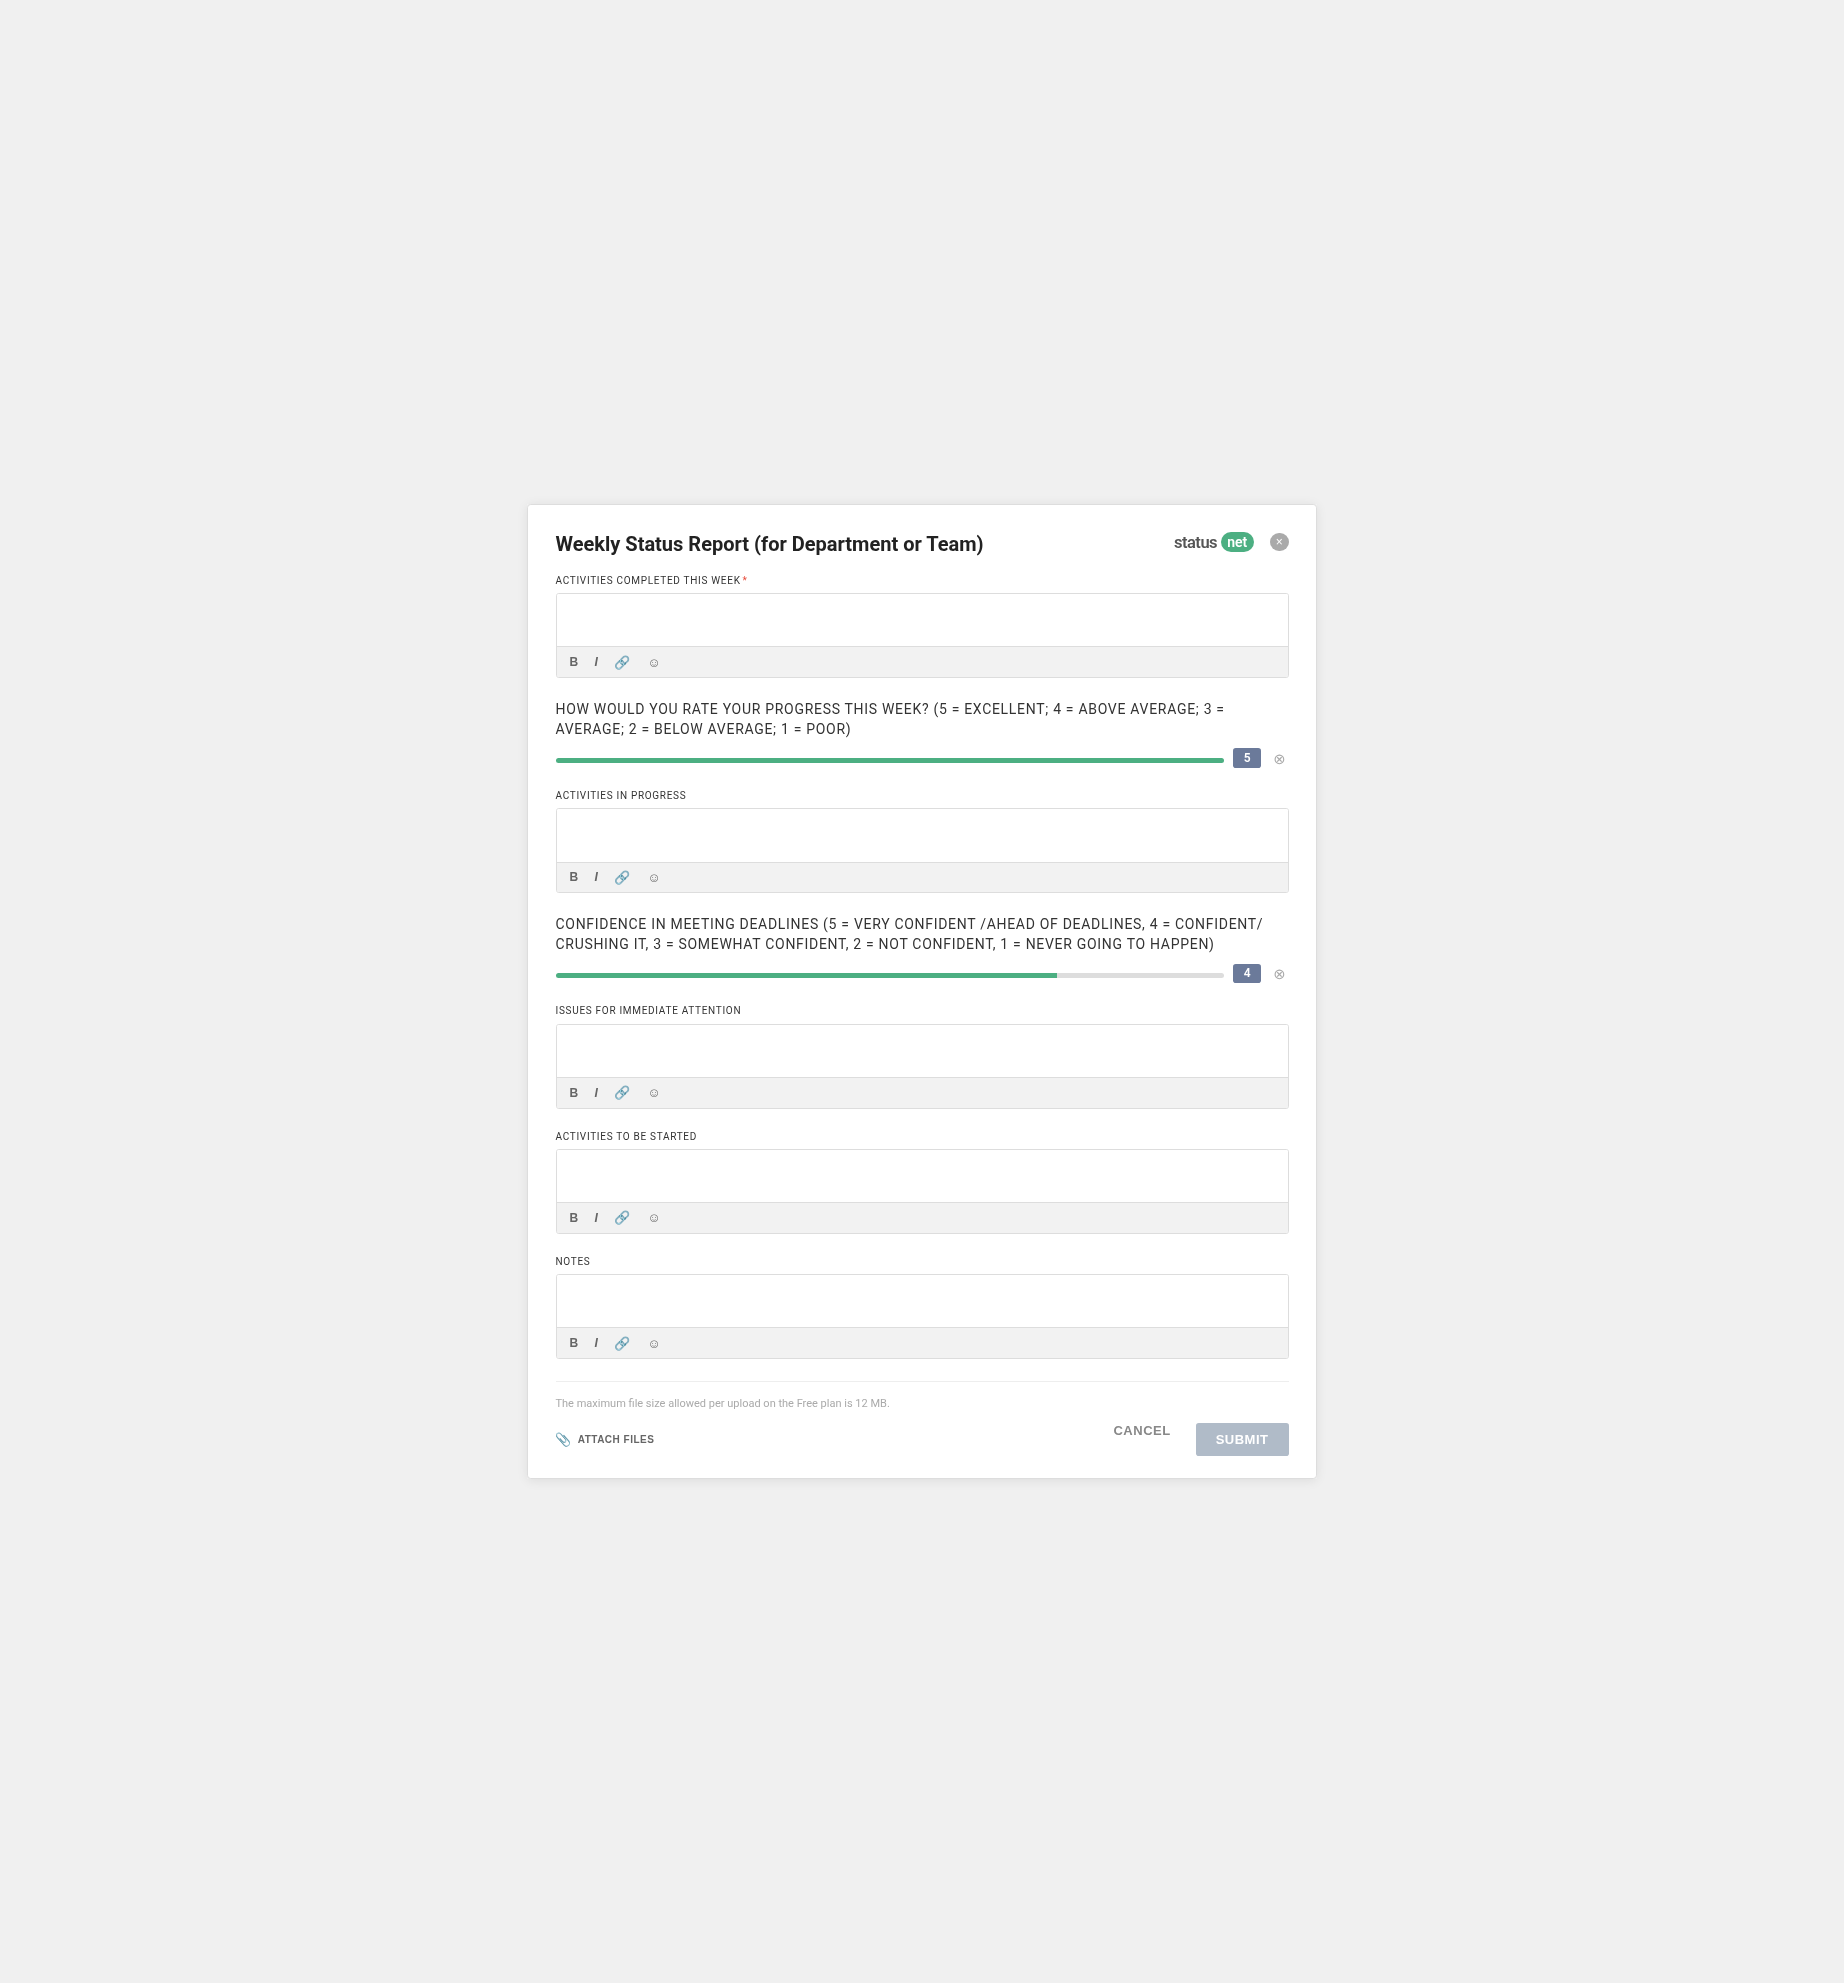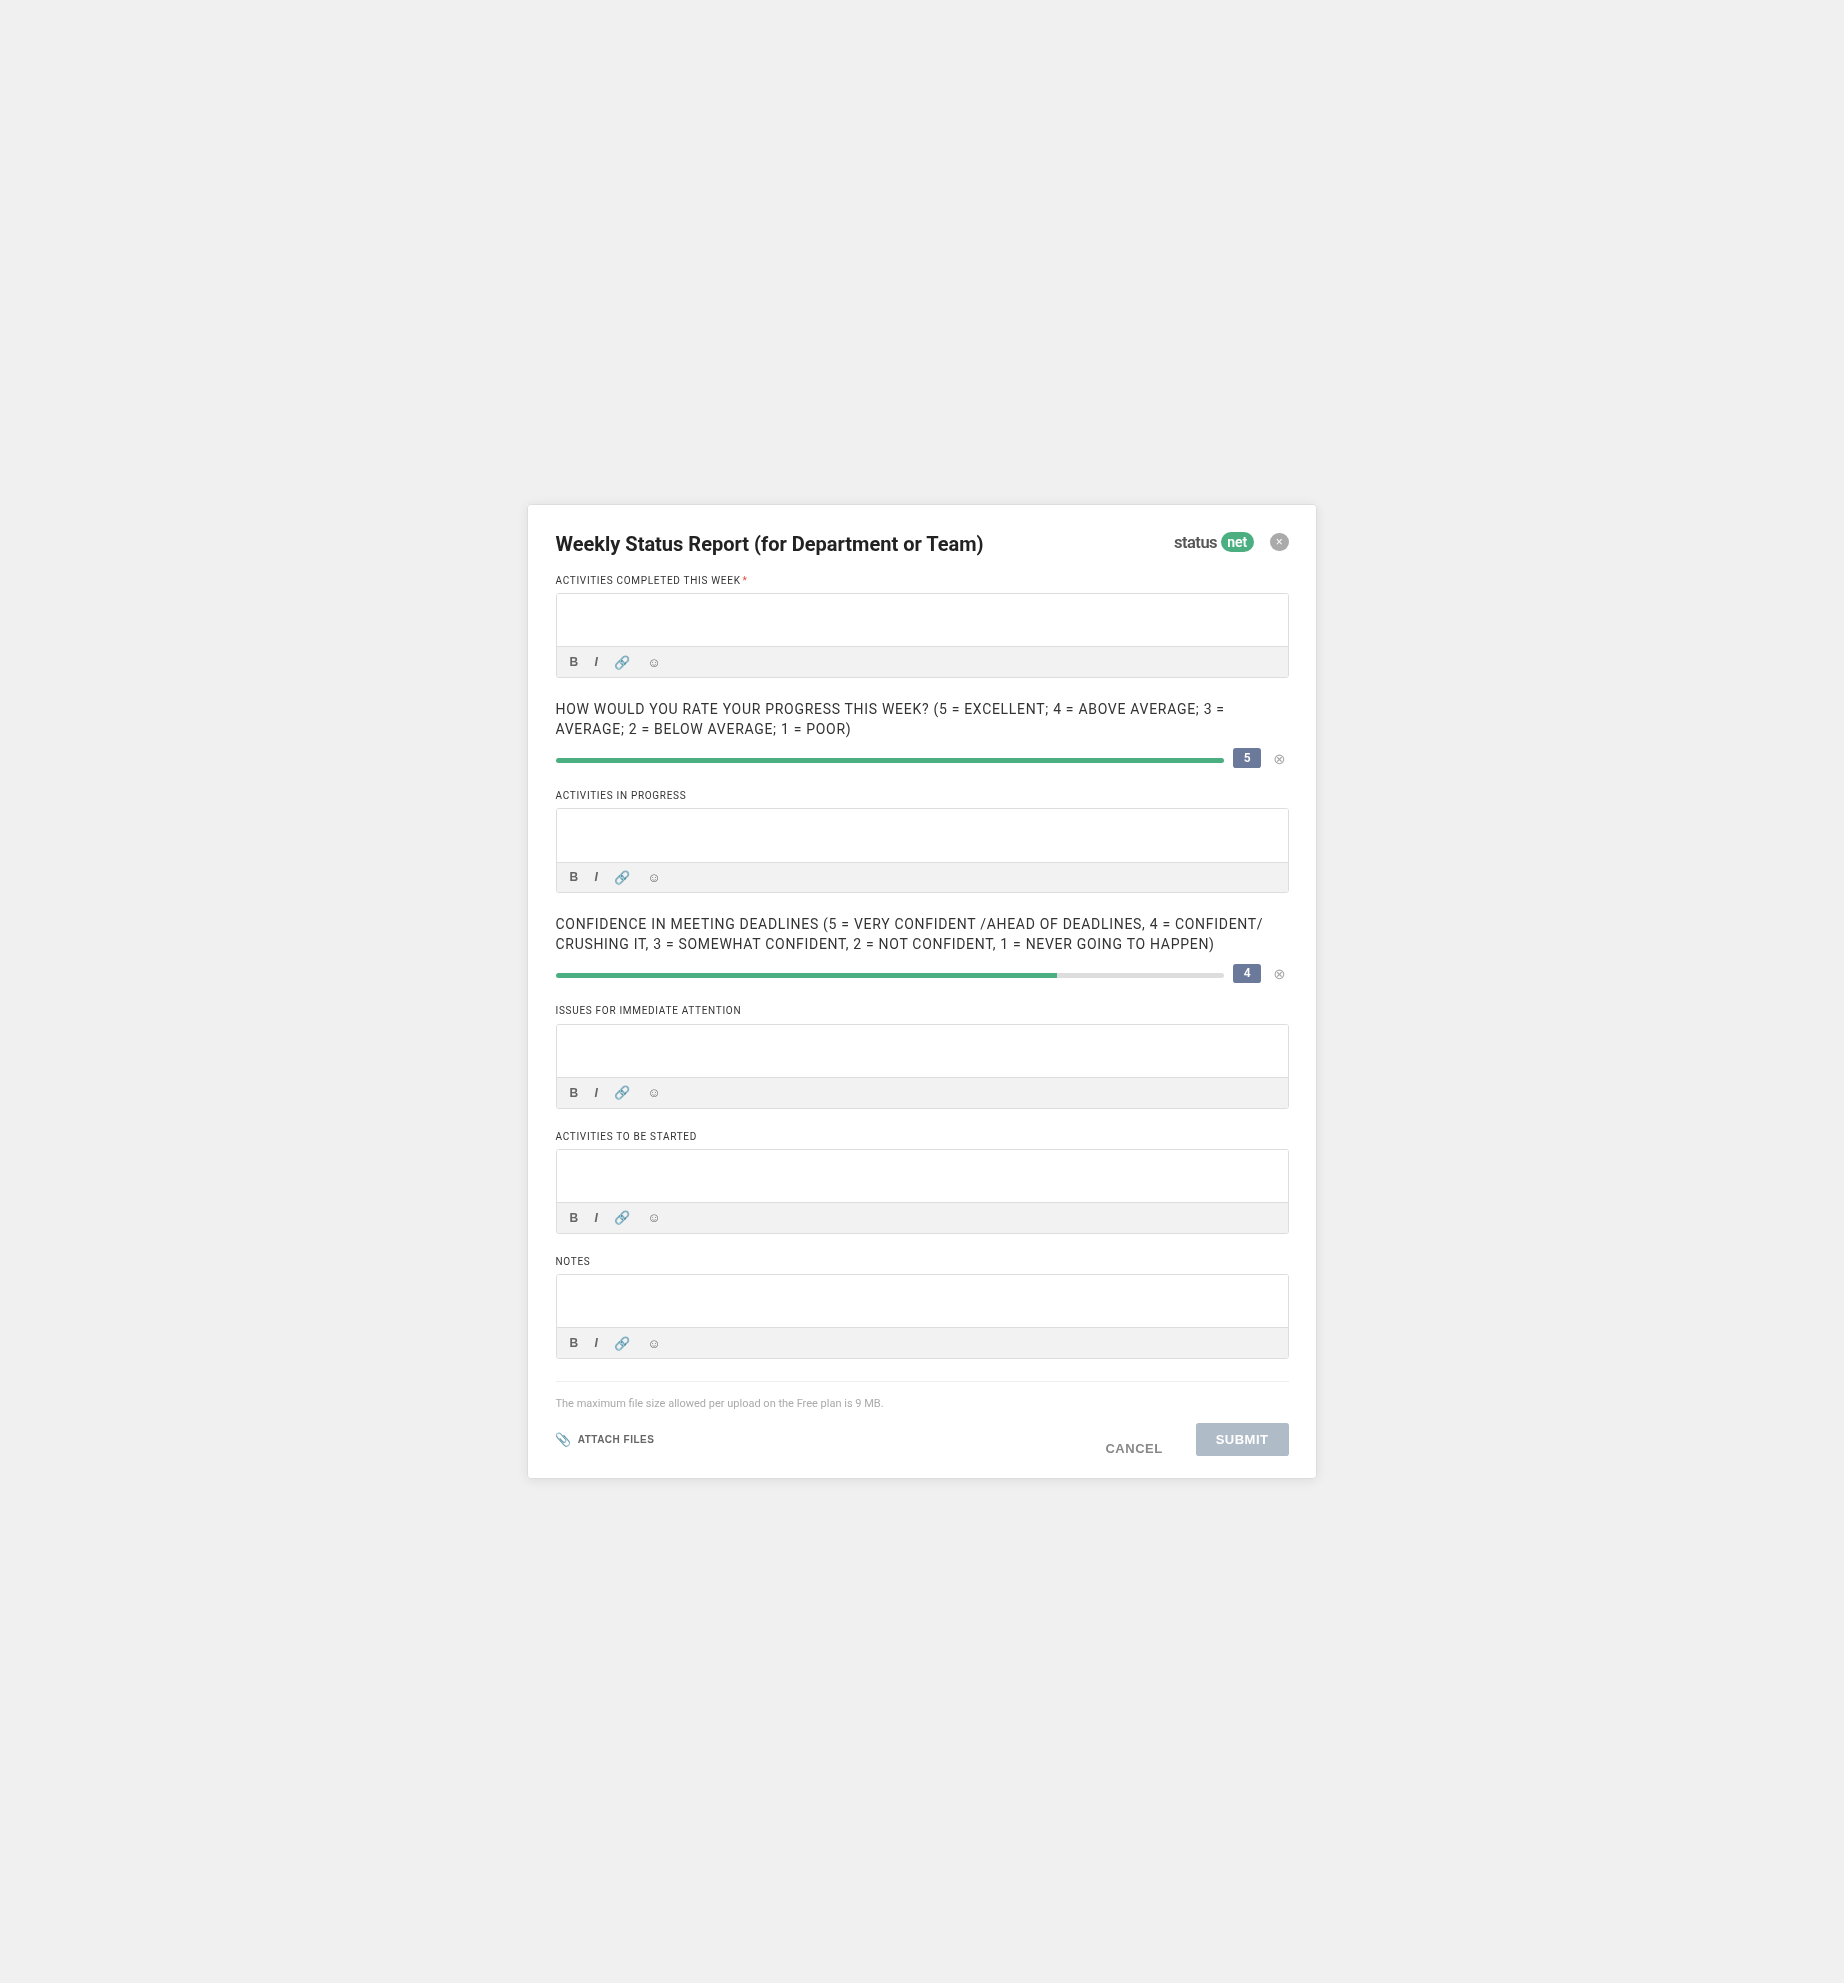--- a/index.html
+++ b/index.html
@@ -253,22 +253,22 @@
       text-transform: uppercase;
     }
 
     .attach-icon {
       font-size: 13px;
       color: #888;
     }
 
     .right-actions {
       display: flex;
-      gap: 33px;
-      align-items: flex-end;
+      gap: 25px;
+      align-items: flex-start;
     }
 
     .cancel-btn {
       background: none;
       border: none;
       cursor: pointer;
       font-size: 13px;
       font-weight: 600;
       color: #888;
       letter-spacing: 0.5px;
@@ -414,21 +414,21 @@
             <span style="font-size:13px;">🔗</span>
           </button>
           <button class="toolbar-btn">
             <span style="font-size:13px;">☺</span>
           </button>
         </div>
       </div>
     </div>
 
     <div class="modal-footer">
-      <div class="file-size-note">The maximum file size allowed per upload on the Free plan is 9 MB.</div>
+      <div class="file-size-note">The maximum file size allowed per upload on the Free plan is 12 MB.</div>
       <div class="footer-actions">
         <button class="attach-btn">
           <span class="attach-icon">📎</span>
           <span>ATTACH FILES</span>
         </button>
         <div class="right-actions">
           <button class="cancel-btn">CANCEL</button>
           <button class="submit-btn">SUBMIT</button>
         </div>
       </div>

